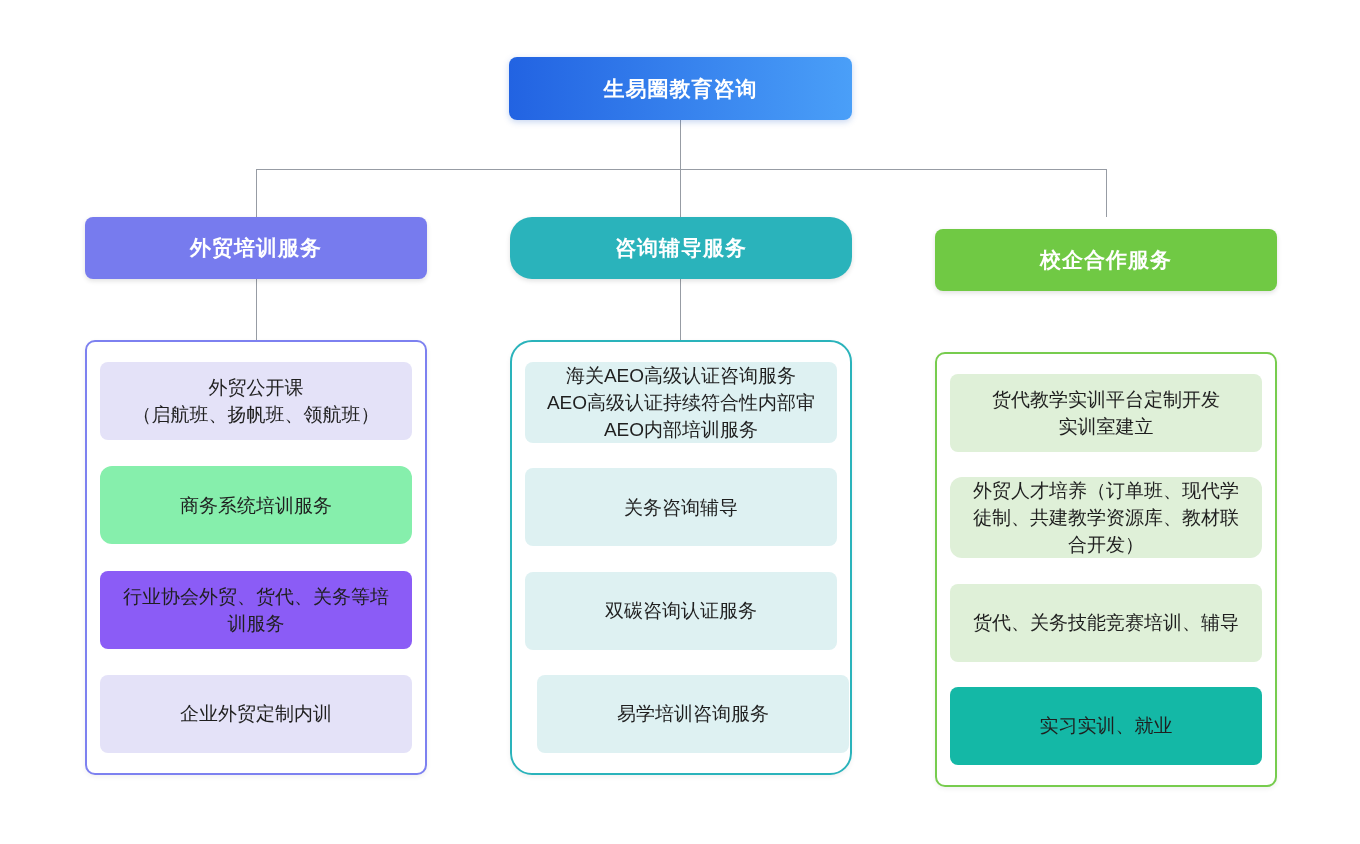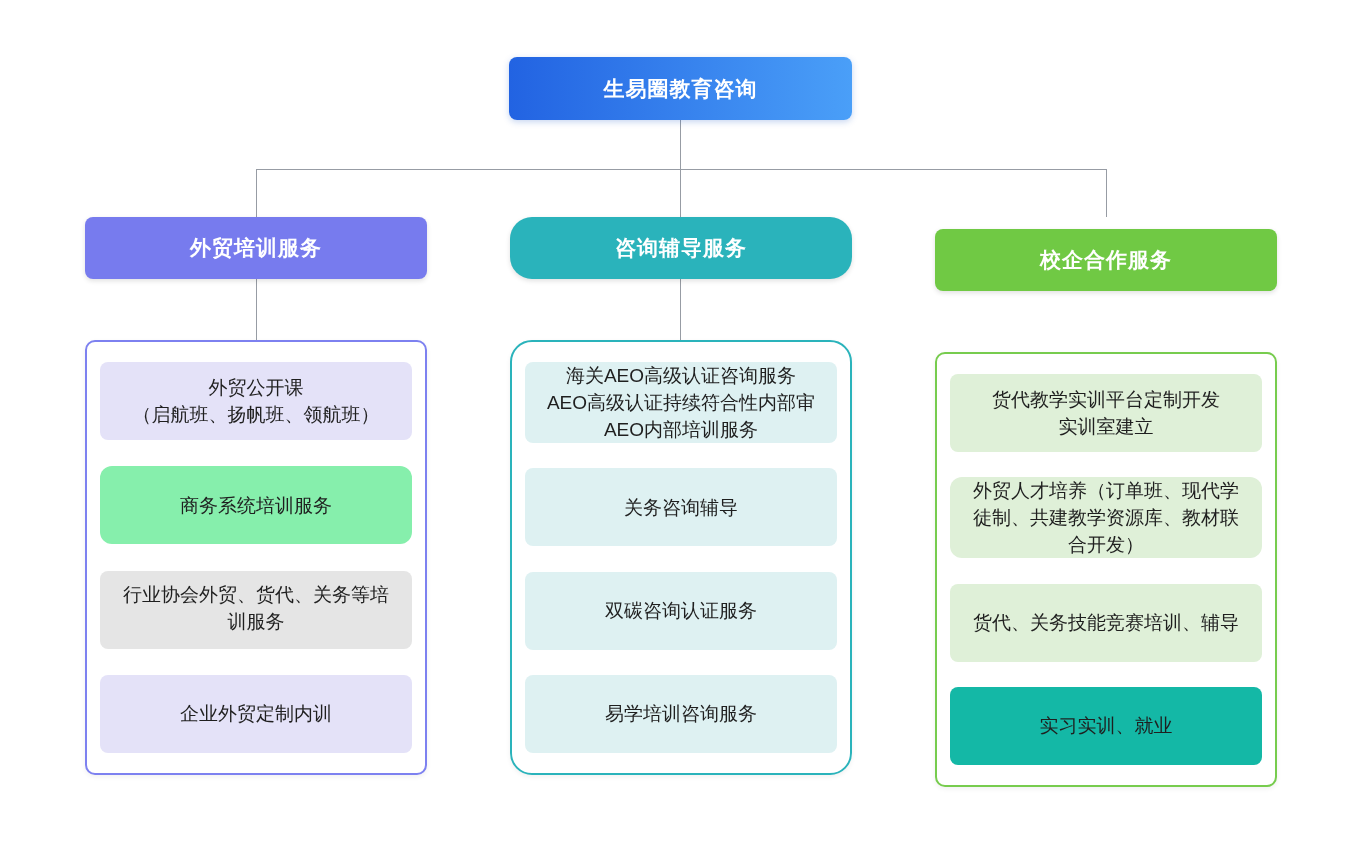--- a/index.html
+++ b/index.html
@@ -111,41 +111,41 @@
   </div>
 
   <div class="branch-container hdr-left" style="border-color: rgb(125, 129, 240);">
     <div class="leaf-item" style="background: rgb(228, 226, 248);">
       <span class="leaf-text">外贸公开课
 （启航班、扬帆班、领航班）</span>
     </div>
     <div class="leaf-item" style="background: #86efac; border-radius: 12px;">
       <span class="leaf-text">商务系统培训服务</span>
     </div>
-    <div class="leaf-item" style="background: #e5e5e5; font-family: Liberation Mono, monospace;">
+    <div class="leaf-item" style="background: #8b5cf6;">
       <span class="leaf-text">行业协会外贸、货代、关务等培训服务</span>
     </div>
     <div class="leaf-item" style="background: rgb(228, 226, 248);">
       <span class="leaf-text">企业外贸定制内训</span>
     </div>
   </div>
 
   <div class="branch-container hdr-center" style="border-color: rgb(42, 179, 187);">
     <div class="leaf-item" style="background: rgb(222, 241, 242);">
       <span class="leaf-text">海关AEO高级认证咨询服务
 AEO高级认证持续符合性内部审
 AEO内部培训服务</span>
     </div>
     <div class="leaf-item" style="background: rgb(222, 241, 242);">
       <span class="leaf-text">关务咨询辅导</span>
     </div>
     <div class="leaf-item" style="background: rgb(222, 241, 242);">
       <span class="leaf-text">双碳咨询认证服务</span>
     </div>
-    <div class="leaf-item" style="background: rgb(222, 241, 242);">
+    <div class="leaf-item" style="background: rgb(222, 241, 242); margin-left: 12px;">
       <span class="leaf-text">易学培训咨询服务</span>
     </div>
   </div>
 
   <div class="branch-container hdr-right" style="border-color: rgb(119, 204, 78);">
     <div class="leaf-item" style="background: rgb(223, 240, 216);">
       <span class="leaf-text">货代教学实训平台定制开发
 实训室建立</span>
     </div>
     <div class="leaf-item" style="background: rgb(223, 240, 216); border-radius: 12px;">

